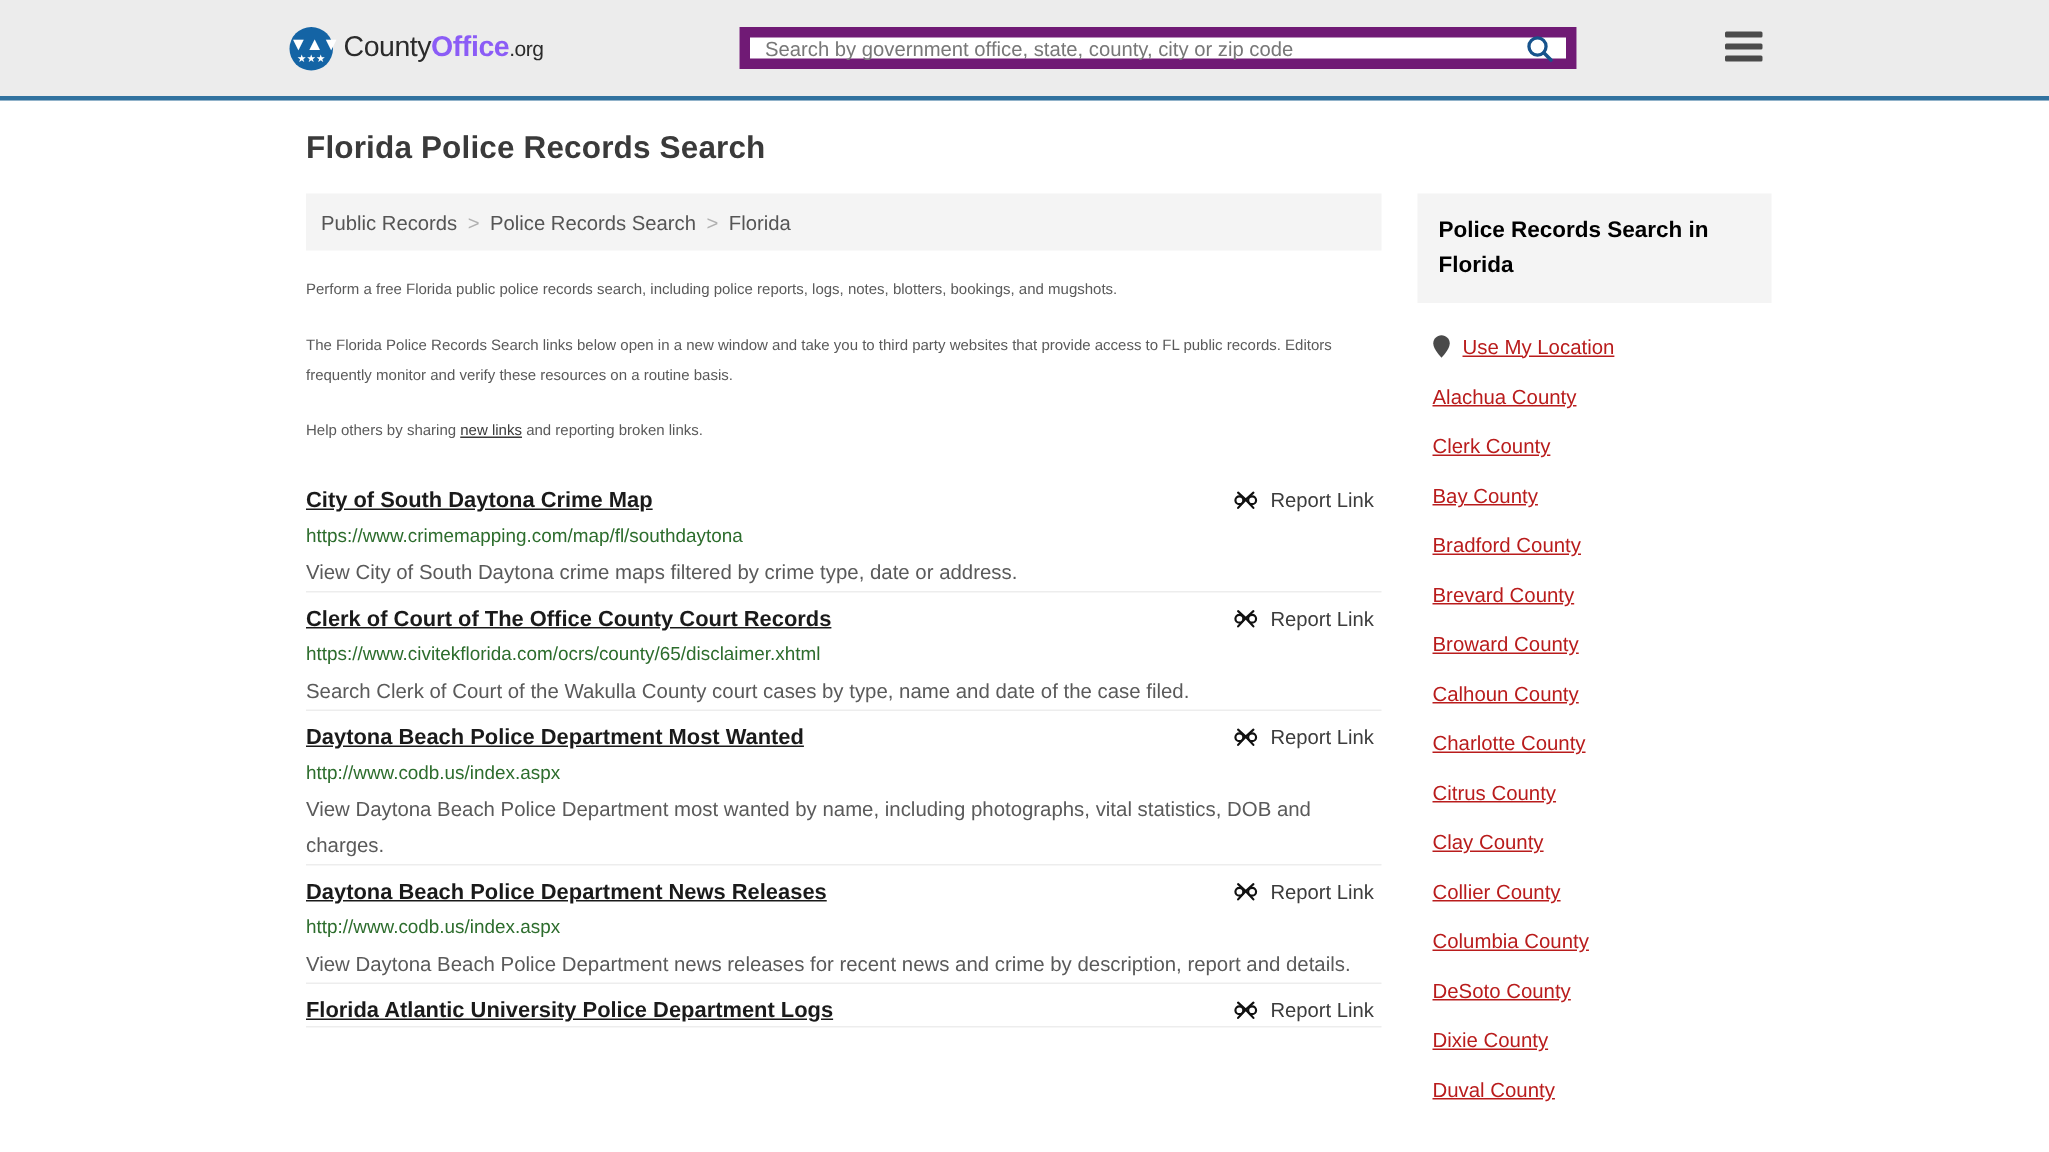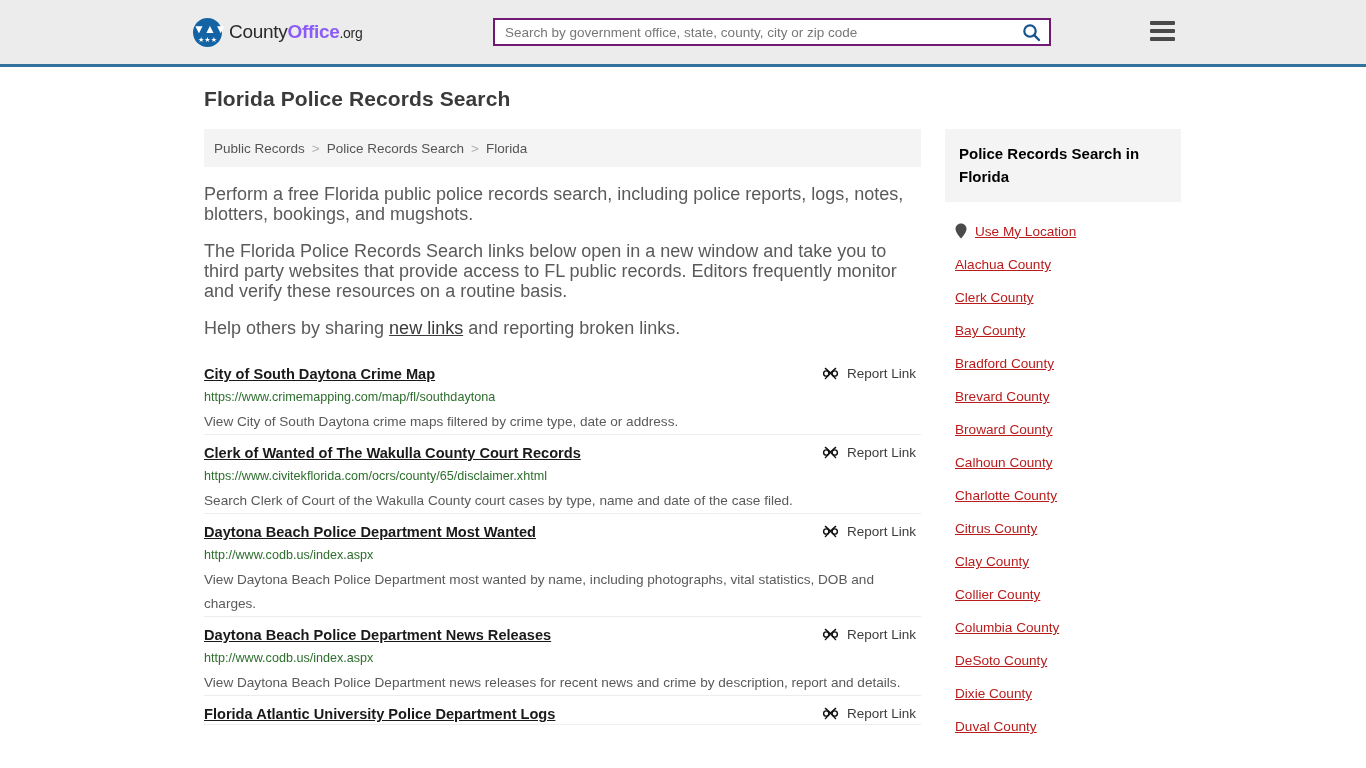--- a/index.html
+++ b/index.html
@@ -61,21 +61,21 @@
   .brand-text .p2 { color: #8b5cf6; font-weight: bold; }
   .brand-text .p3 { color: #2b2b2b; font-size: 14px; }
 
   .search-wrap {
     position: absolute;
     left: 493px;
     top: 18px;
     width: 558px;
     height: 28px;
     background: #ffffff;
-    border: 2px solid #701a75;
+    border: 7px solid #701a75;
     display: flex;
     align-items: center;
   }
   .search-input {
     flex: 1;
     border: 0;
     outline: 0;
     background: transparent;
     font-family: "Liberation Sans", sans-serif;
     font-size: 13.5px;
@@ -149,21 +149,21 @@
     text-decoration: none;
   }
   .breadcrumb .sep {
     color: #b0b0b0;
     margin: 0 7px;
   }
 
   
   .intro p {
     margin: 17px 0 0 0;
-    font-size: 18px;
+    font-size: 10px;
     line-height: 20px;
     color: #5a5a5a;
   }
   .intro a {
     color: #3a3a3a;
     text-decoration: underline;
     font-weight: normal;
   }
 
   
@@ -302,21 +302,21 @@
               </svg>
               <span>Report Link</span>
             </div>
           </div>
           <div class="result-url">https://www.crimemapping.com/map/fl/southdaytona</div>
           <div class="result-desc">View City of South Daytona crime maps filtered by crime type, date or address.</div>
         </div>
 
         <div class="result">
           <div class="result-head">
-            <a class="result-title">Clerk of Wanted of The Wakulla County Court Records</a>
+            <a class="result-title">Clerk of Court of The Office County Court Records</a>
             <div class="report-link">
               <svg class="unlink-icon" width="17" height="17" viewBox="0 0 20 20">
                 <path d="M4 4 Q10 9 16 16 M16 4 Q10 9 4 16" fill="none" stroke="#111" stroke-width="1.7" stroke-linecap="round"></path>
                 <circle cx="5" cy="10" r="3.1" fill="none" stroke="#111" stroke-width="1.7"></circle>
                 <circle cx="15" cy="10" r="3.1" fill="none" stroke="#111" stroke-width="1.7"></circle>
               </svg>
               <span>Report Link</span>
             </div>
           </div>
           <div class="result-url">https://www.civitekflorida.com/ocrs/county/65/disclaimer.xhtml</div>

